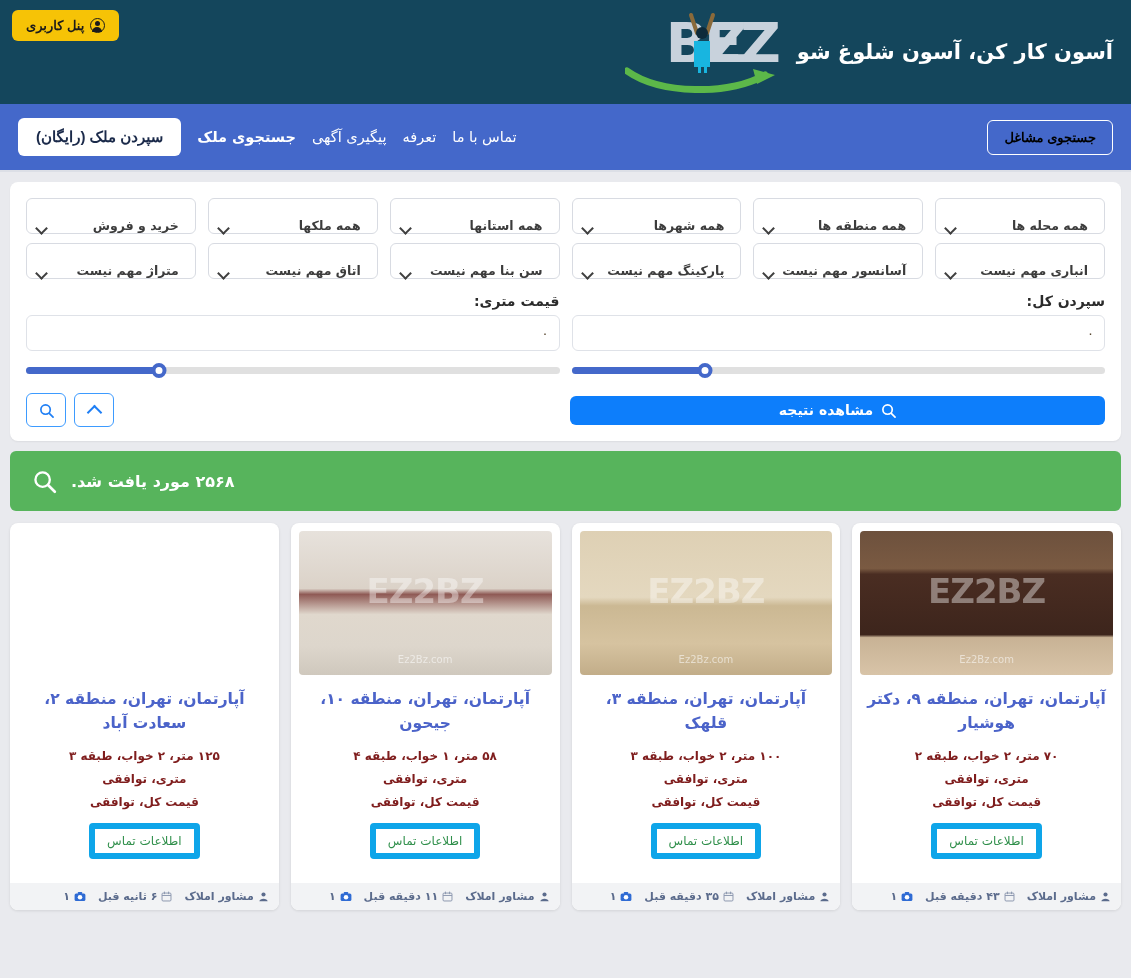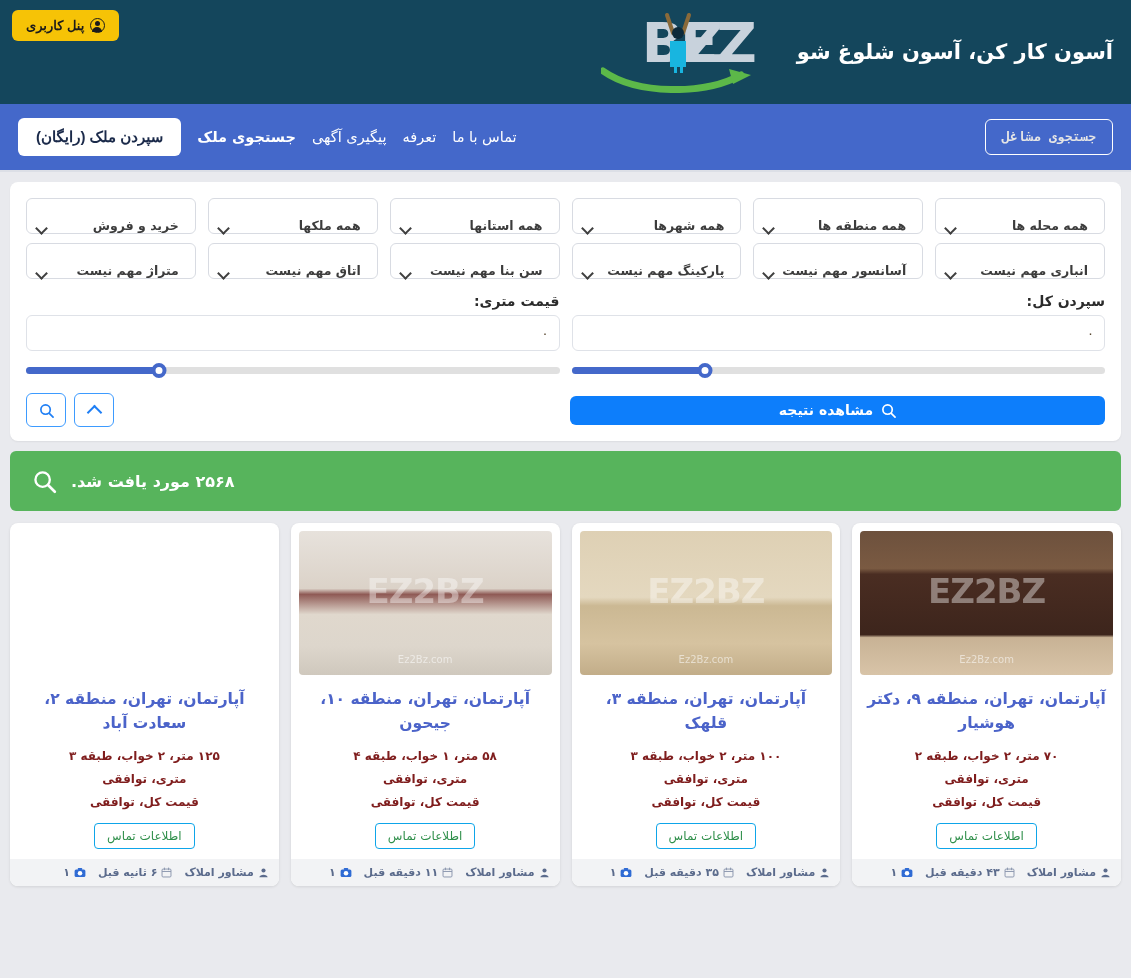--- a/index.html
+++ b/index.html
@@ -67,21 +67,20 @@
     display: flex;
     align-items: center;
     gap: 16px;
   }
   .tagline {
     color: #ffffff;
     font-size: 21px;
     font-weight: bold;
     white-space: nowrap;
     letter-spacing: 0.2px;
-    margin-left: 24px;
   }
   .logo {
     position: relative;
     width: 160px; height: 86px;
     flex: 0 0 auto;
   }
   .logo .lz {
     position: absolute;
     top: 6px;
     font-size: 56px;
@@ -136,27 +135,26 @@
     border: none;
     border-radius: 6px;
     padding: 10px 18px;
     cursor: pointer;
     white-space: nowrap;
   }
   .nav-outline {
     background: transparent;
     border: 1.5px solid #ffffff;
     border-radius: 6px;
-    color: #e5e5e5;
+    color: #000000;
     font-size: 13px;
     font-weight: bold;
     padding: 9px 16px;
     cursor: pointer;
     white-space: nowrap;
-    font-family: Liberation Mono, monospace;
   }
 
   
   .wrap { padding: 10px 10px 0 10px; }
   .panel {
     background: #ffffff;
     border-radius: 8px;
     padding: 16px 16px 14px 16px;
     box-shadow: 0 1px 2px rgba(0,0,0,0.06);
   }
@@ -373,22 +371,22 @@
     text-align: center;
     font-size: 12px;
     font-weight: bold;
     color: #7f1d1d;
     line-height: 1.9;
     padding: 10px 6px 0 6px;
     flex: 1;
   }
   .contact-btn {
     display: block;
-    margin: 10px auto 10px auto;
-    border: 1px solid #0ea5e9;
+    margin: 10px auto 24px auto;
+    border: 6px solid #0ea5e9;
     color: #2f8f4a;
     background: #ffffff;
     border-radius: 4px;
     font-size: 12px;
     padding: 5px 12px;
     cursor: pointer;
     font-family: "DejaVu Sans", "Liberation Sans", sans-serif;
   }
   .card-footer {
     background: #f2f3f5;

